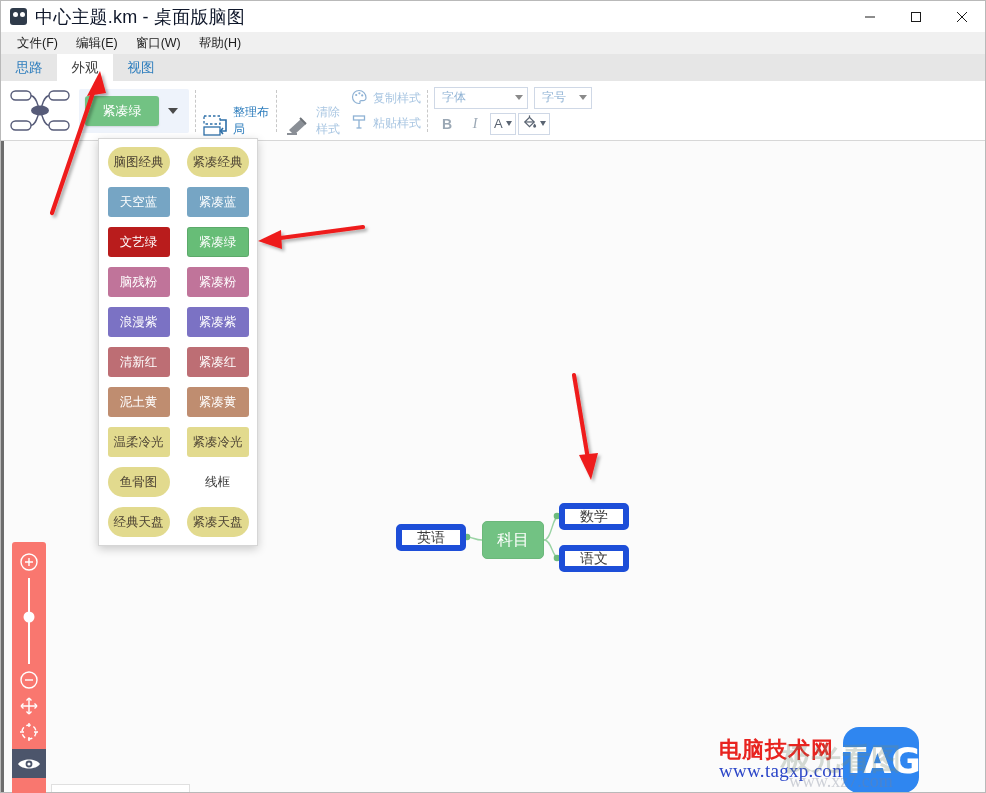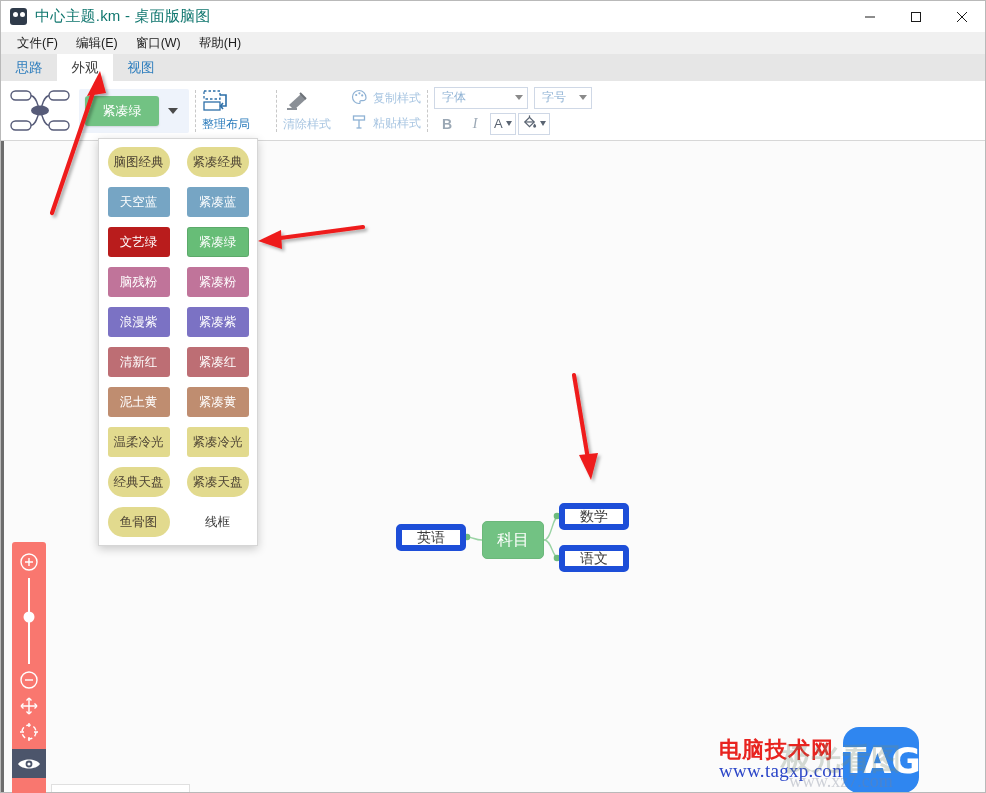--- a/index.html
+++ b/index.html
@@ -27,21 +27,21 @@
     border-radius: 3px; background: #2f3b4a;
     position: relative; flex: 0 0 auto;
   }
   .app-icon::before, .app-icon::after {
     content: ""; position: absolute; top: 4px; width: 5px; height: 5px;
     border-radius: 50%; background: #ffffff;
   }
   .app-icon::before { left: 2.5px; }
   .app-icon::after  { right: 2.5px; }
   .title-text {
-    font-size: 15px; color: #0f766e; letter-spacing: .2px;
+    font-size: 18px; color: #0f172a; letter-spacing: .2px;
   }
   .win-btns { margin-left: auto; display: flex; height: 31px; }
   .win-btn {
     width: 46px; height: 31px; display: flex; align-items: center; justify-content: center;
     color: #1b1b1b;
   }
   .win-btn svg { display: block; }
 
   
   .menubar {
@@ -90,21 +90,21 @@
     color: #ffffff; font-size: 13px;
     display: flex; align-items: center; justify-content: center;
     box-shadow: 0 1px 2px rgba(0,0,0,.13);
   }
   .caret-down {
     width: 0; height: 0; margin: 0 7px 0 9px;
     border-left: 5px solid transparent; border-right: 5px solid transparent;
     border-top: 6px solid #4a4a4a;
   }
   .rb-cmd {
-    display: flex; flex-direction: column; align-items: flex-start; justify-content: center;
+    display: flex; align-items: flex-end; justify-content: center;
     width: 68px; height: 54px; gap: 3px;
   }
   .rb-cmd .lbl { font-size: 12px; color: #2d7dbd; }
   .rb-cmd.disabled .lbl { color: #a9c6e2; }
   .rb-cmd .ico { height: 24px; display: flex; align-items: flex-end; }
 
   .rb-stack { display: flex; flex-direction: column; justify-content: center; height: 60px; gap: 3px; }
   .rb-srow { display: flex; align-items: center; gap: 6px; height: 22px; }
   .rb-srow .lbl { font-size: 12px; color: #a9c6e2; }
 
@@ -481,26 +481,26 @@
     </div>
     <div class="theme-row">
       <div class="theme-chip" style="background: rgb(191, 141, 112); color: rgb(255, 255, 255);">泥土黄</div>
       <div class="theme-chip" style="background: rgb(191, 141, 112); color: rgb(255, 255, 255);">紧凑黄</div>
     </div>
     <div class="theme-row">
       <div class="theme-chip" style="background: rgb(226, 218, 142); color: rgb(77, 67, 52);">温柔冷光</div>
       <div class="theme-chip" style="background: rgb(226, 218, 142); color: rgb(77, 67, 52);">紧凑冷光</div>
     </div>
     <div class="theme-row">
+      <div class="theme-chip pill" style="background: rgb(226, 218, 142); color: rgb(77, 67, 52);">鱼骨图</div>
+      <div class="theme-chip plain" style="background: transparent; color: rgb(58, 58, 58);">线框</div>
+    </div>
+    <div class="theme-row">
       <div class="theme-chip pill" style="background: rgb(226, 218, 142); color: rgb(77, 67, 52);">经典天盘</div>
       <div class="theme-chip pill" style="background: rgb(226, 218, 142); color: rgb(77, 67, 52);">紧凑天盘</div>
-    </div>
-    <div class="theme-row">
-      <div class="theme-chip pill" style="background: rgb(226, 218, 142); color: rgb(77, 67, 52);">鱼骨图</div>
-      <div class="theme-chip plain" style="background: transparent; color: rgb(58, 58, 58);">线框</div>
     </div>
   </div>
 
   <svg class="arrows" viewBox="0 0 986 793">
     <defs>
       <filter id="ashadow" x="-40%" y="-40%" width="200%" height="200%">
         <feDropShadow dx="2.5" dy="2.5" stdDeviation="1.6" flood-color="#000" flood-opacity=".30"></feDropShadow>
       </filter>
     </defs>
     <g filter="url(#ashadow)">

